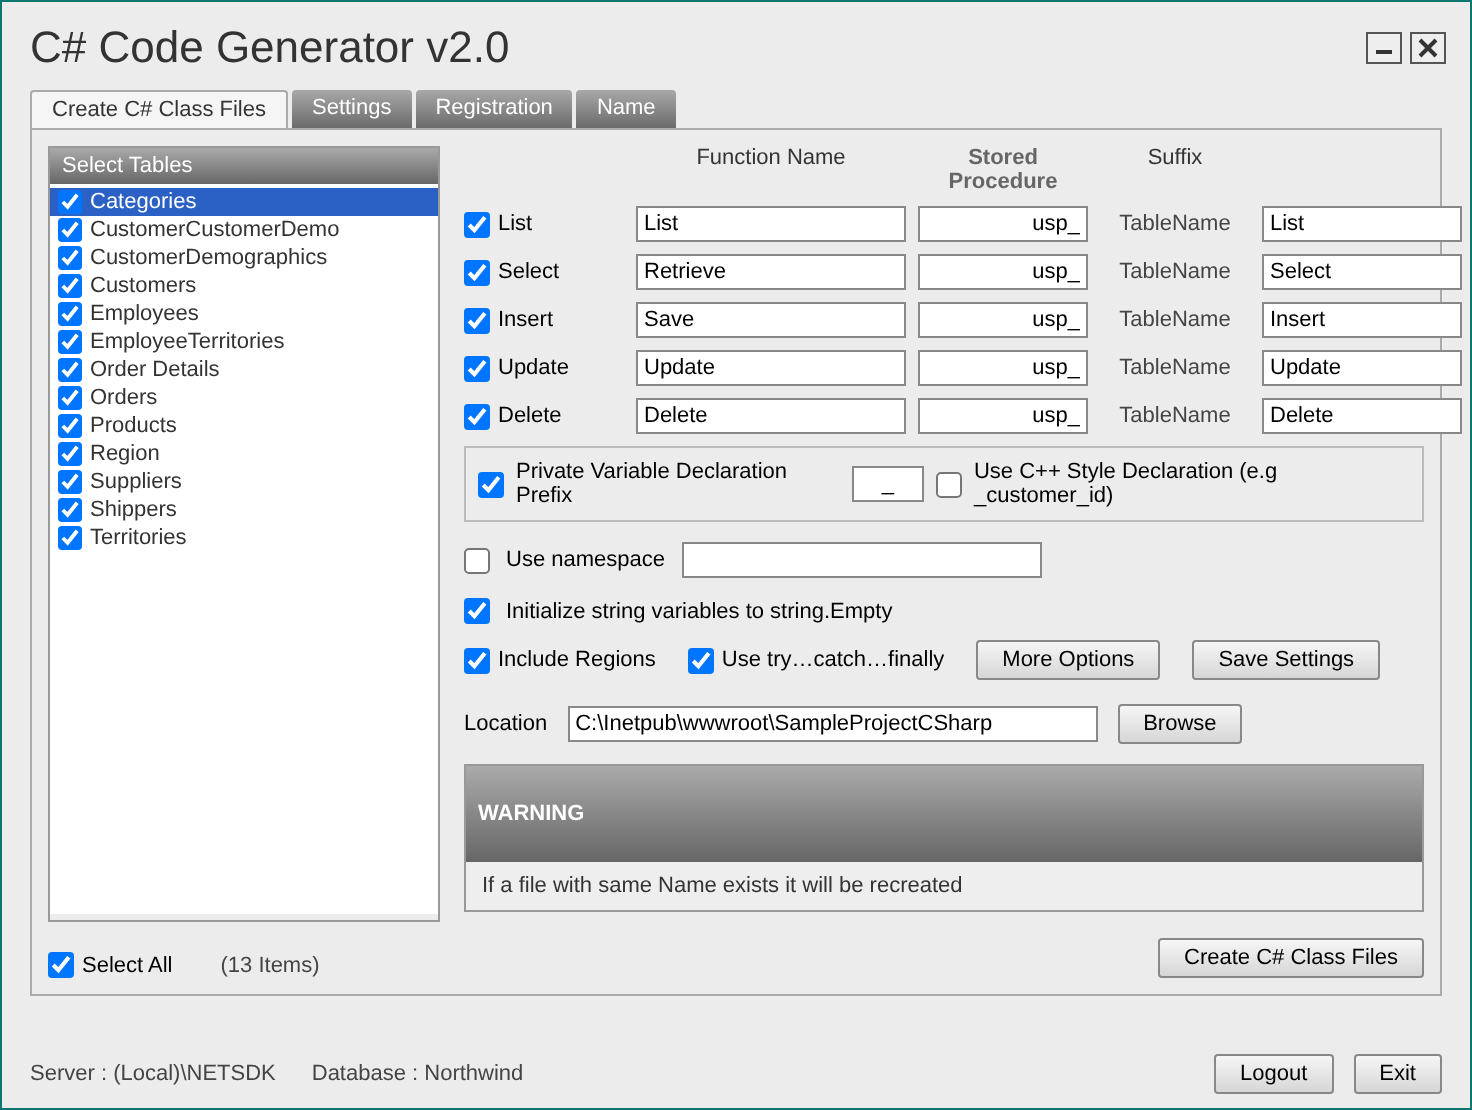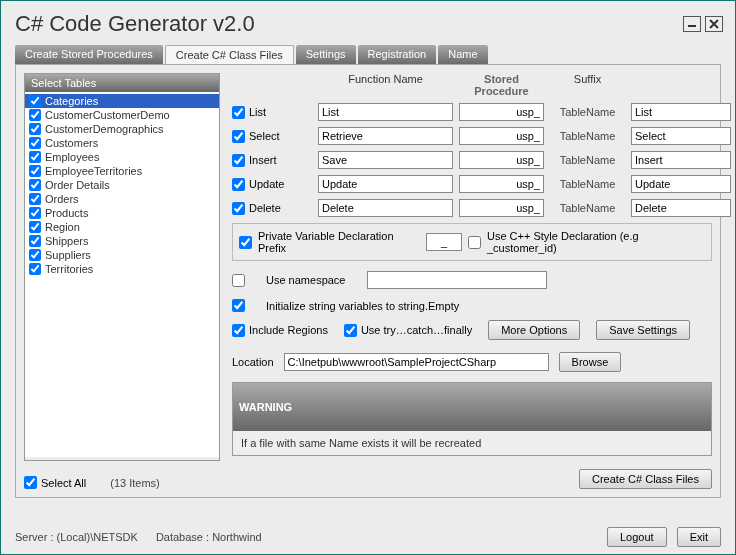--- a/index.html
+++ b/index.html
@@ -23,21 +23,21 @@
 .selall-count { margin-left: 20px; color: #444; }
 .right { position: absolute; left: 216px; top: 8px; right: 8px; }
 .colhdr { display: grid; grid-template-columns: 80px 135px 85px 75px 100px; gap: 6px; text-align: center; color: #333; margin-bottom: 6px; }
 .colhdr .b { font-weight: bold; color: #666; }
 .funcrow { display: grid; grid-template-columns: 80px 135px 85px 75px 100px; gap: 6px; align-items: center; margin-bottom: 6px; }
 .chklbl { display: flex; align-items: center; gap: 4px; }
 .txt { border: 1px solid #888; background: #fff; height: 18px; padding: 1px 3px; width: 100%; }
 .mid { color: #444; font-size: 11px; text-align: center; }
 .pvbox { border: 1px solid #bbb; padding: 6px; margin-top: 6px; display: flex; align-items: center; gap: 6px; }
 .pvbox .txt.sm { width: 36px; text-align: center; }
-.sect { margin-top: 10px; display: flex; align-items: center; gap: 21px; }
+.sect { margin-top: 10px; display: flex; align-items: center; gap: 8px; }
 .sect .txt.ns { width: 180px; }
 .optrow { margin-top: 8px; display: flex; align-items: center; gap: 16px; }
 .btn { background: linear-gradient(#f6f6f6,#d6d6d6); border: 1px solid #888; padding: 3px 12px; cursor: pointer; border-radius: 2px; }
 .locrow { margin-top: 12px; display: flex; align-items: center; gap: 10px; }
 .locrow .txt { width: 265px; }
 .warnbox { margin-top: 10px; border: 1px solid #999; }
 .warnhdr { background: linear-gradient(#aaa,#666); color: #fff; font-weight: bold; padding: 18px 6px; font-size: 11px; }
 .warncnt { background: #eee; padding: 6px 8px; color: #333; }
 .createbtn { position: absolute; right: 8px; bottom: 8px; }
 .statusbar { position: absolute; left: 0; right: 0; bottom: 0; height: 34px; display: flex; align-items: center; justify-content: space-between; padding: 0 14px; }
@@ -58,21 +58,20 @@
         </div>
       <div class="winbtn">
           <svg width="10" height="10" viewBox="0 0 10 10">
             <path d="M1 1 L9 9 M9 1 L1 9" stroke="#333" stroke-width="2"></path>
           </svg>
         </div>
     </div>
   </div>
 
   <div class="tabs">
-    <div class="tab">Create Stored Procedures</div>
     <div class="tab active">Create C# Class Files</div>
     <div class="tab">Settings</div>
     <div class="tab">Registration</div>
     <div class="tab">Name</div>
   </div>
 
   <div class="panel">
     <div class="tables-group">
       <div class="tables-header">Select Tables</div>
       <div class="tables-list" id="tables-list">
@@ -111,25 +110,25 @@
           <div class="trow">
             <input type="checkbox" checked="" style="">
             <span>Products</span>
           </div>
           <div class="trow">
             <input type="checkbox" checked="" style="">
             <span>Region</span>
           </div>
           <div class="trow">
             <input type="checkbox" checked="" style="">
+            <span>Suppliers</span>
+          </div>
+          <div class="trow">
+            <input type="checkbox" checked="" style="">
             <span>Shippers</span>
-          </div>
-          <div class="trow">
-            <input type="checkbox" checked="" style="">
-            <span>Suppliers</span>
           </div>
           <div class="trow">
             <input type="checkbox" checked="" style="">
             <span>Territories</span>
           </div>
         </div>
     </div>
 
     <div class="selall">
       <input type="checkbox" checked="" style="">

